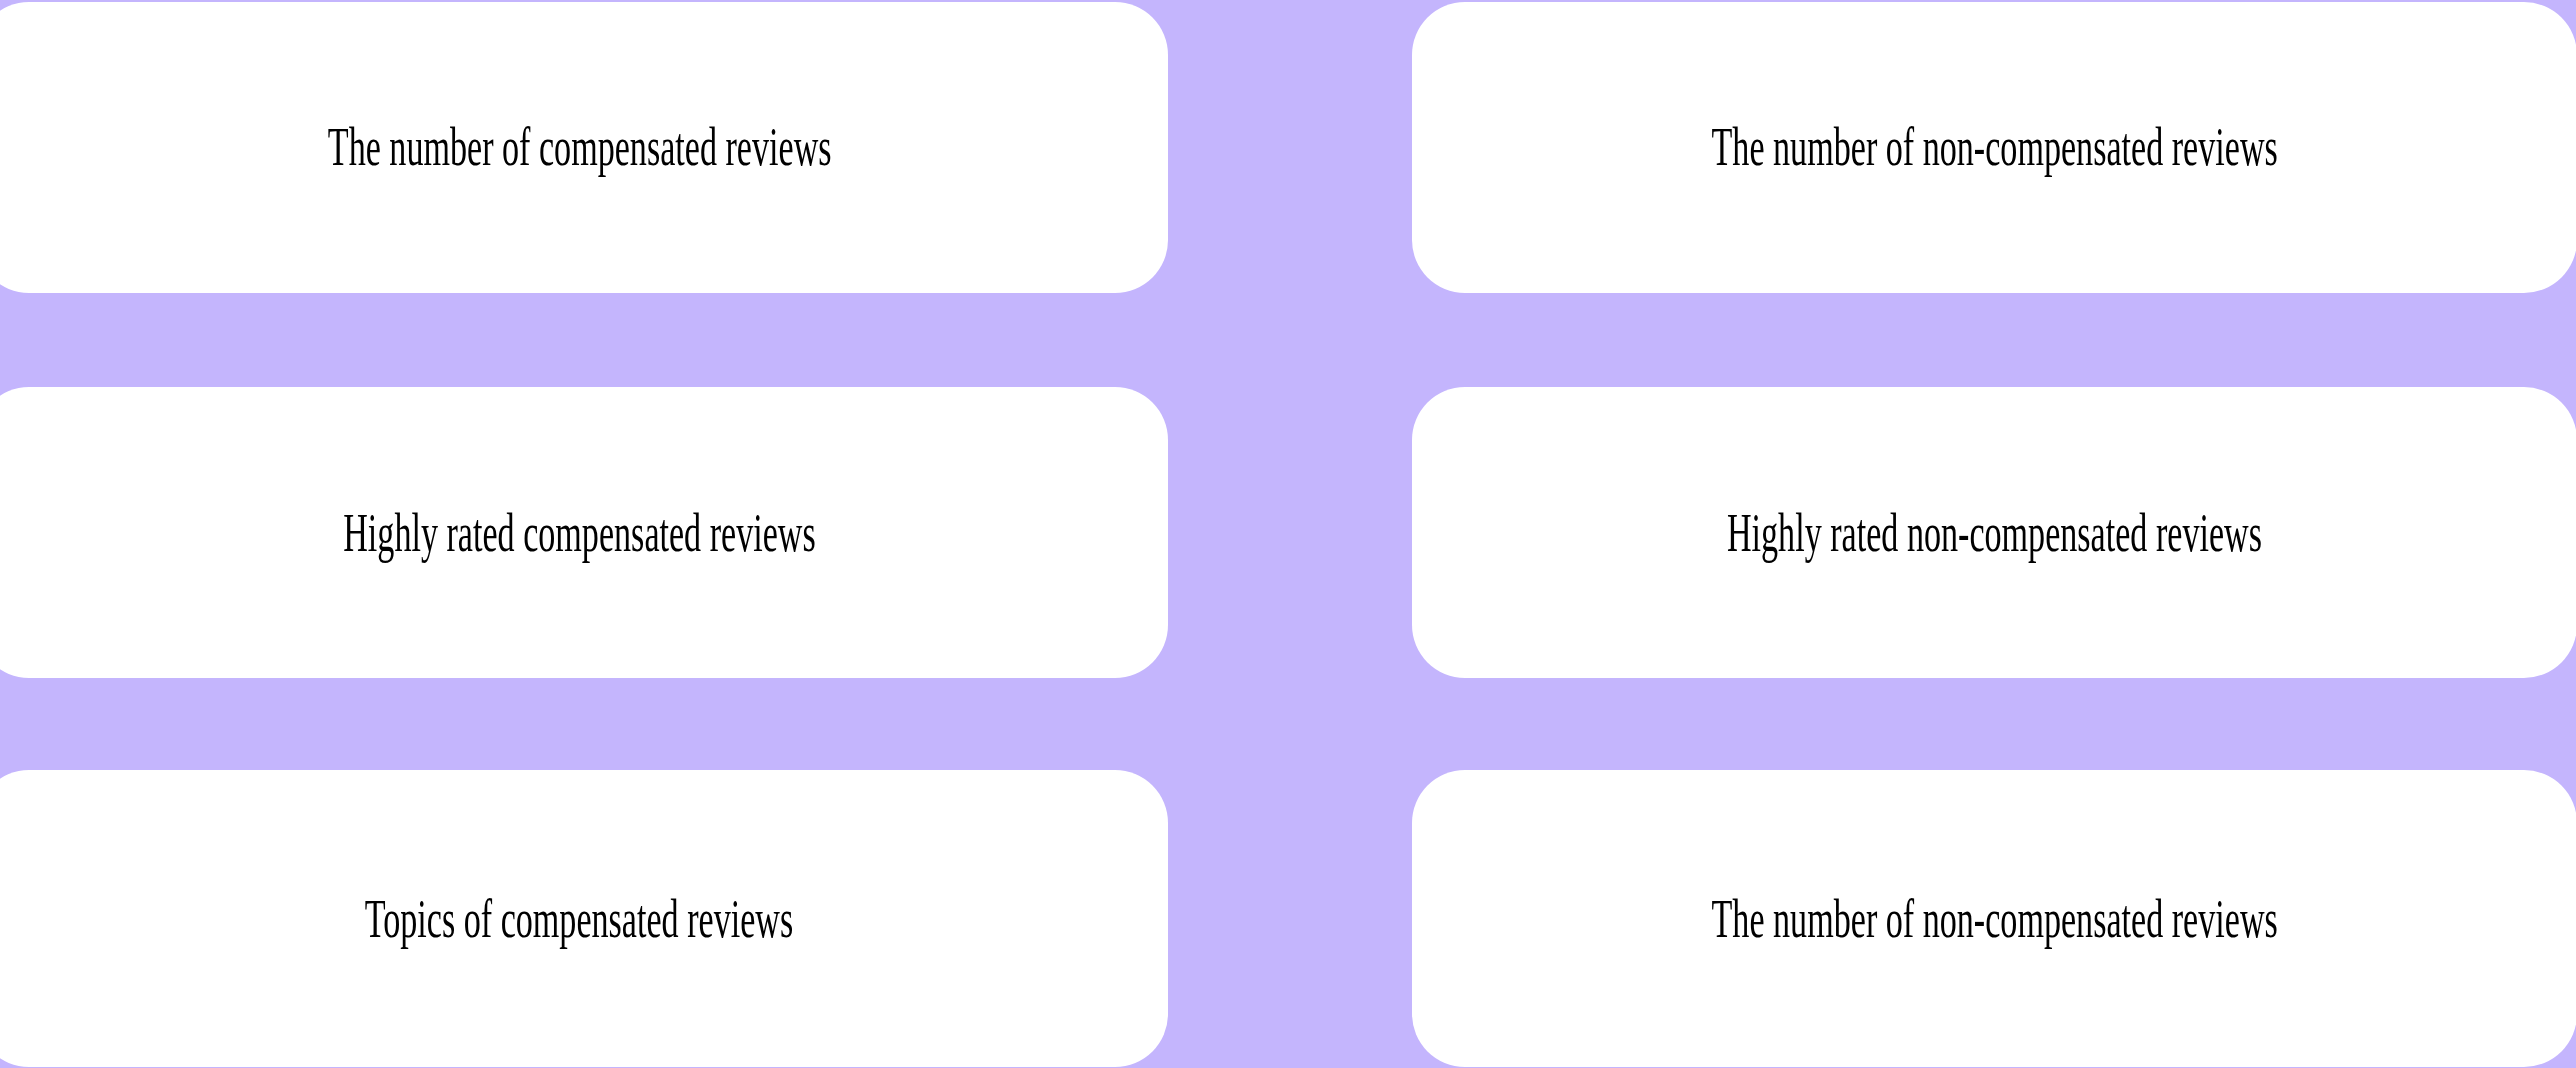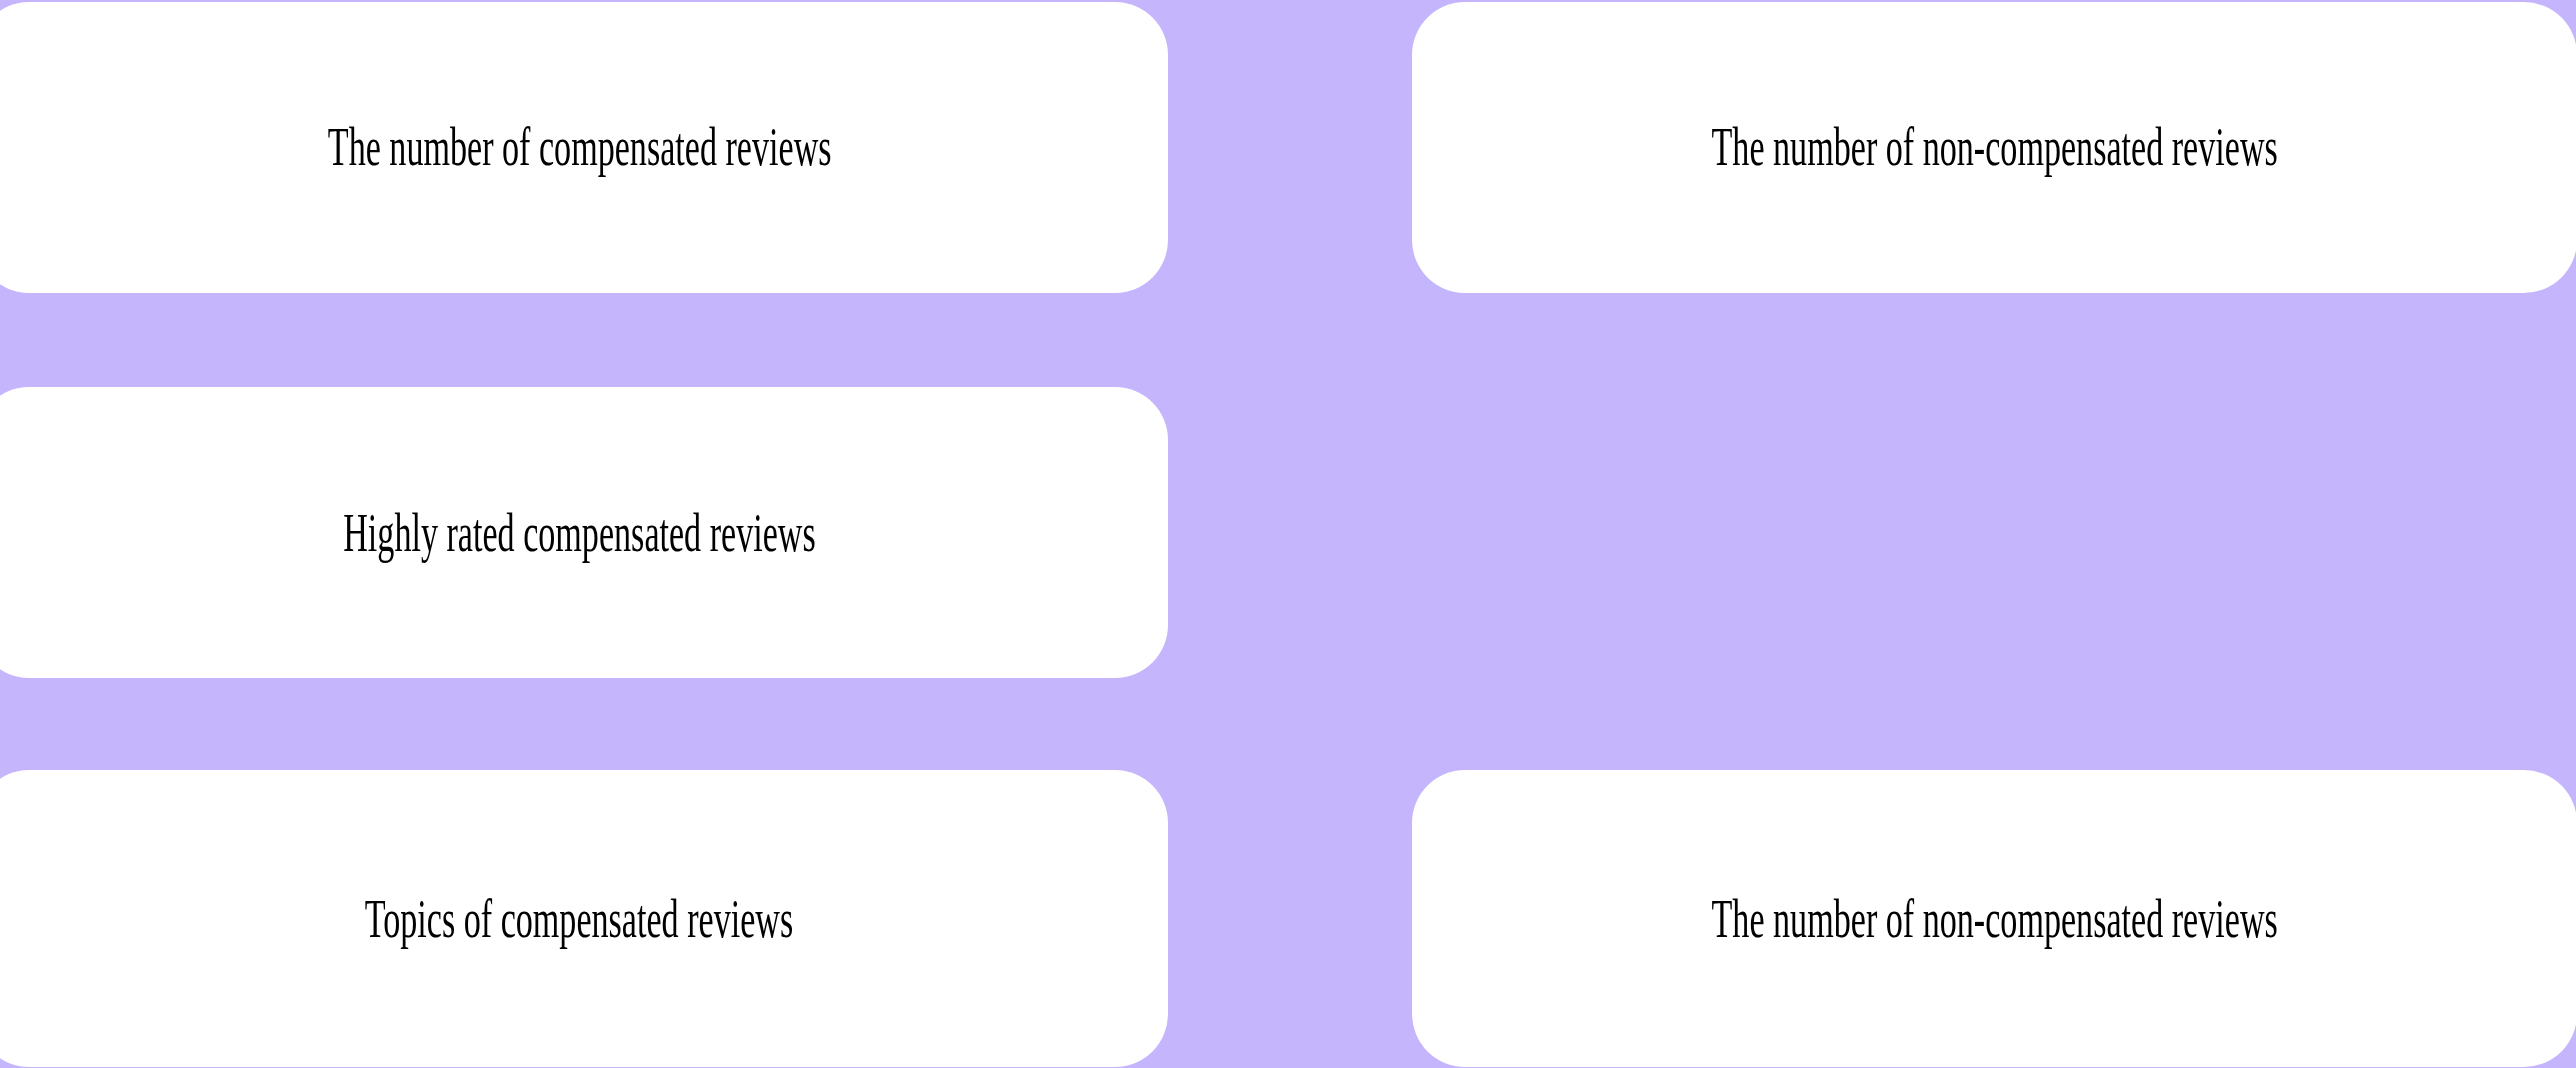--- a/index.html
+++ b/index.html
@@ -68,20 +68,23 @@
   </div>
 
   <div class="node-box col-right row-1">
     <span class="node-label">The number of non-compensated reviews</span>
   </div>
 
   <div class="node-box col-left row-2">
     <span class="node-label">Highly rated compensated reviews</span>
   </div>
 
+  <div class="node-box col-right row-2">
+    <span class="node-label">Highly rated non-compensated reviews</span>
+  </div>
 
   <div class="node-box col-left row-3">
     <span class="node-label">Topics of compensated reviews</span>
   </div>
 
   <div class="node-box col-right row-3">
     <span class="node-label">The number of non-compensated reviews</span>
   </div>
 
 </div>

